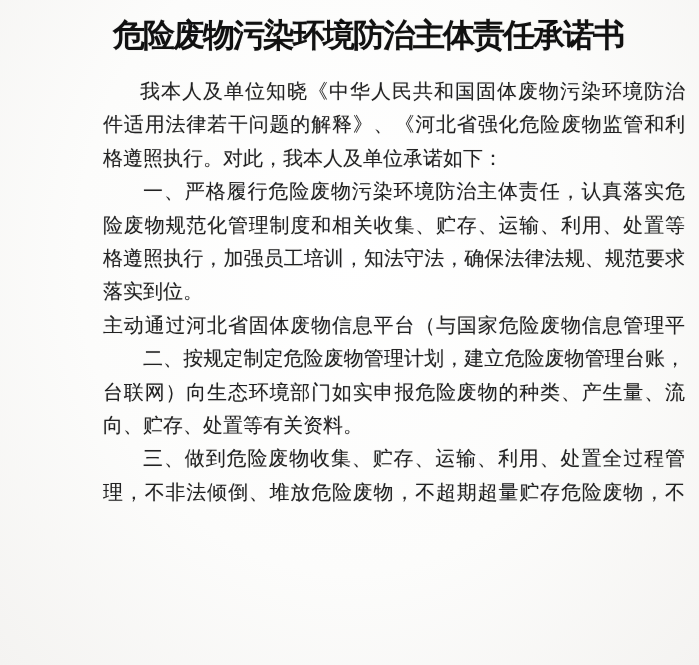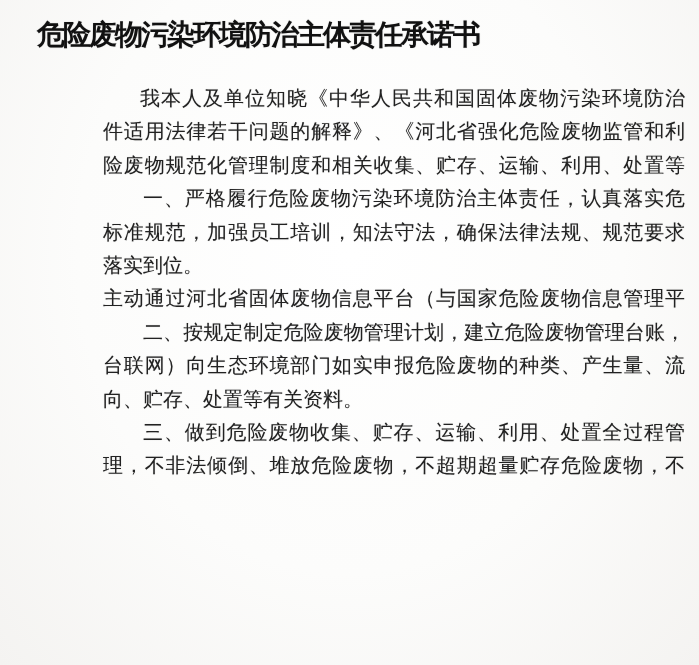--- a/index.html
+++ b/index.html
@@ -14,30 +14,30 @@
     box-sizing: border-box;
     margin: 0;
     padding-top: 13px;
     background: radial-gradient(ellipse at 50% 38%, #ffffff 0%, #fcfcfb 55%, #f4f3f1 100%);
     font-family: "Liberation Serif", "DejaVu Serif", serif;
     overflow: hidden;
   }
   .doc-title {
     height: 44px;
     line-height: 44px;
-    text-align: left;
+    text-align: center;
     padding-left: 37px; 
-    font-size: 28px;
+    font-size: 32px;
     font-weight: bold;
     letter-spacing: -2px;
     color: #111111;
     text-shadow: 0 0 1px rgba(40,40,40,0.35);
   }
   .doc-body {
-    margin-top: 25px;
+    margin-top: 18px;
     padding-left: 103px;
     padding-right: 14px;
   }
   .line {
     font-size: 20px;
     line-height: 33.4px;
     color: #222222;
     text-shadow: 0 0 1px rgba(60,60,60,0.30);
     white-space: normal;
   }
@@ -55,23 +55,24 @@
 </style>
 </head>
 <body>
 
 <div class="page">
   <div class="doc-title">危险废物污染环境防治主体责任承诺书</div>
 
   <div class="doc-body">
     <div class="line fill indent1">我本人及单位知晓《中华人民共和国固体废物污染环境防治</div>
     <div class="line fill">件适用法律若干问题的解释》、《河北省强化危险废物监管和利</div>
+    <div class="line end">格遵照执行。对此，我本人及单位承诺如下：</div>
+    <div class="line fill indent2">一、严格履行危险废物污染环境防治主体责任，认真落实危</div>
     <div class="line fill">险废物规范化管理制度和相关收集、贮存、运输、利用、处置等</div>
-    <div class="line fill indent2">一、严格履行危险废物污染环境防治主体责任，认真落实危</div>
-    <div class="line fill">标准规范，加强员工培训，知法守法，确保法律法规、规范要求</div>
+    <div class="line fill">格遵照执行，加强员工培训，知法守法，确保法律法规、规范要求</div>
     <div class="line end">落实到位。</div>
     <div class="line fill">主动通过河北省固体废物信息平台（与国家危险废物信息管理平</div>
     <div class="line fill indent2">二、按规定制定危险废物管理计划，建立危险废物管理台账，</div>
     <div class="line fill">台联网）向生态环境部门如实申报危险废物的种类、产生量、流</div>
     <div class="line end">向、贮存、处置等有关资料。</div>
     <div class="line fill indent2">三、做到危险废物收集、贮存、运输、利用、处置全过程管</div>
     <div class="line fill">理，不非法倾倒、堆放危险废物，不超期超量贮存危险废物，不</div>
   </div>
 </div>
 

